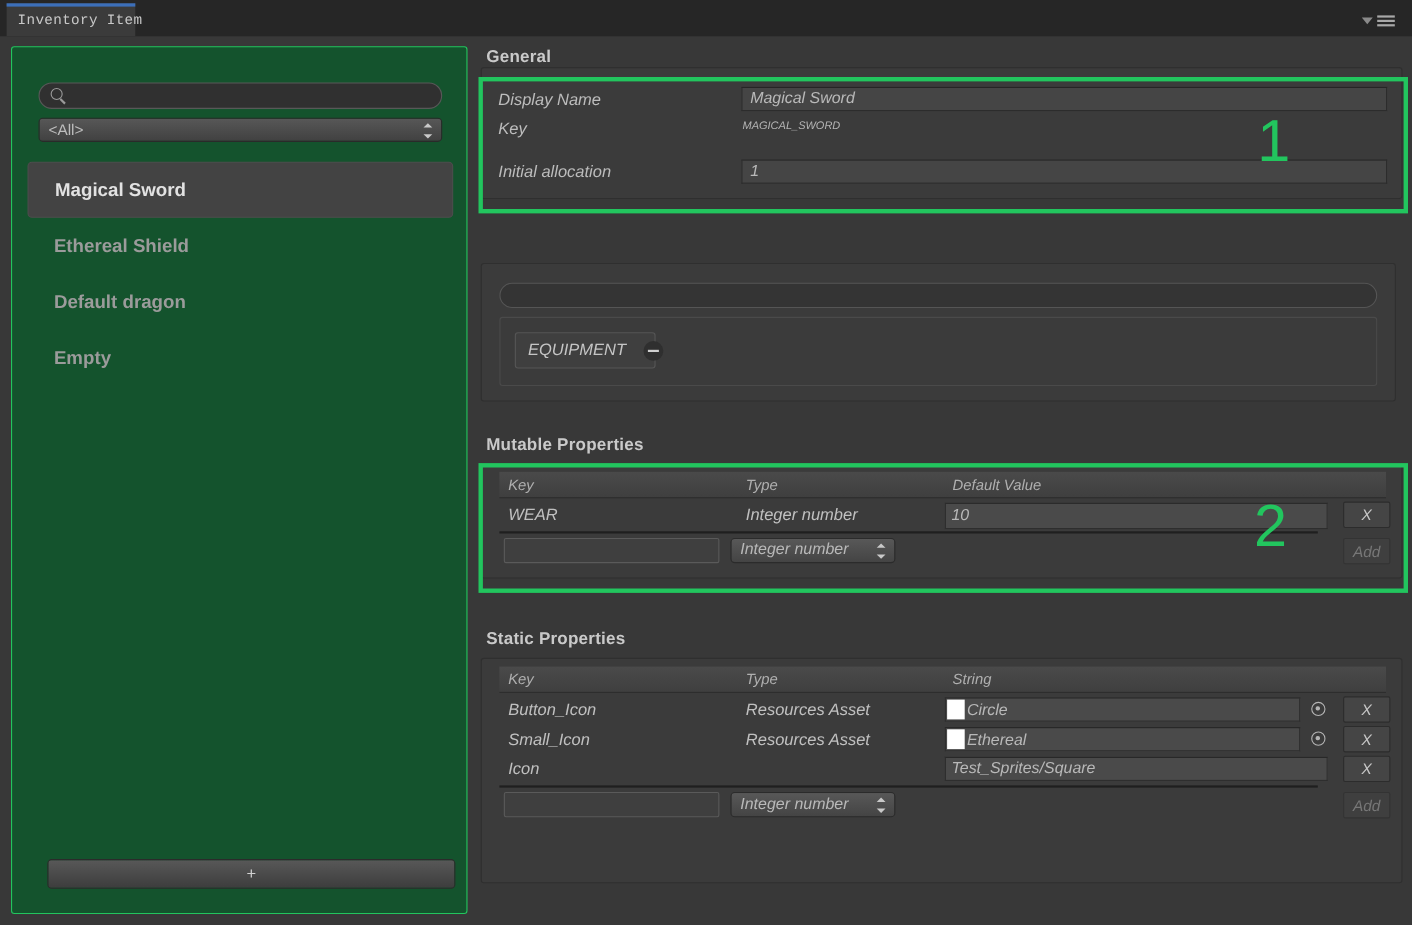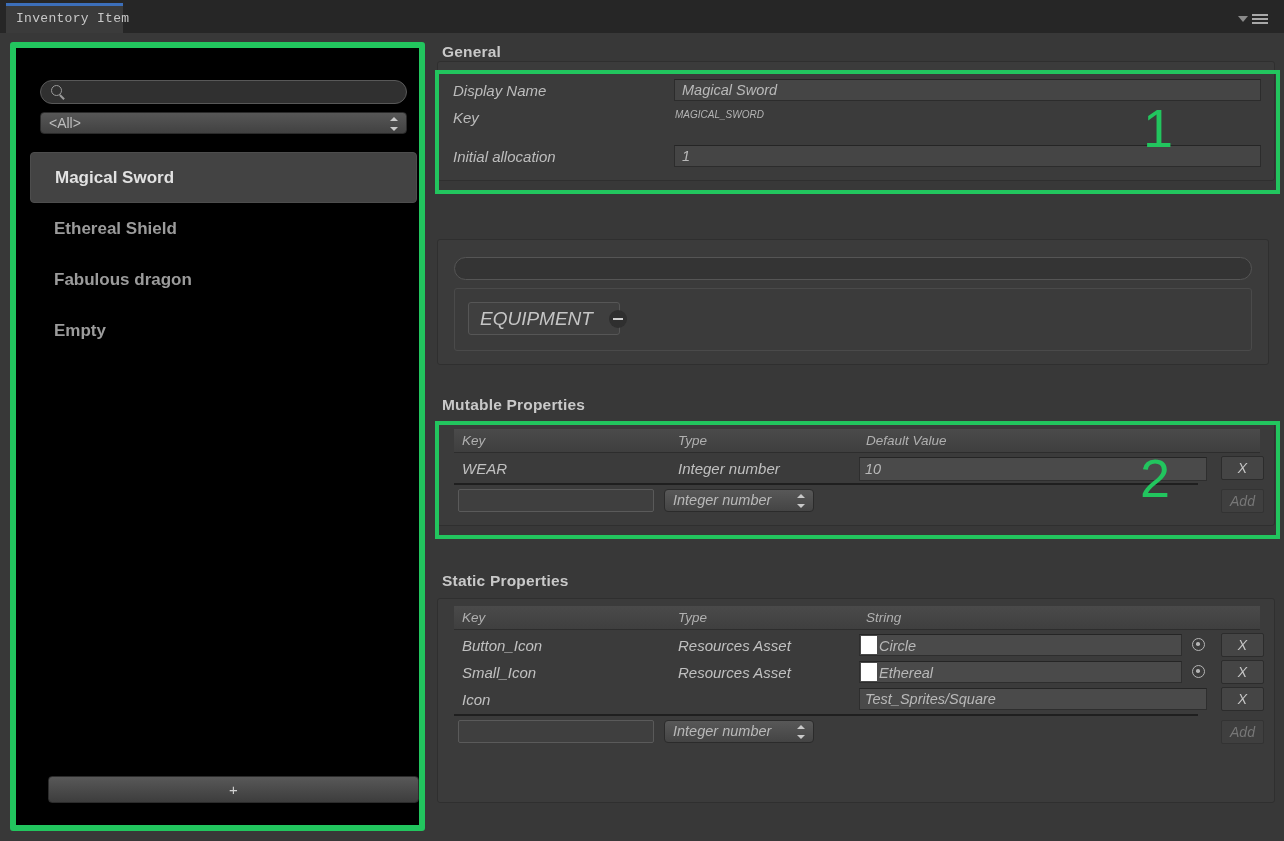--- a/index.html
+++ b/index.html
@@ -53,22 +53,22 @@
     border-top: 6px solid #8a8a8a;
   }
   .burger { display: flex; flex-direction: column; gap: 2px; }
   .burger i { display: block; width: 16px; height: 2px; background: #a8a8a8; }
 
   
   .left-panel {
     position: absolute;
     left: 10px; top: 42px;
     width: 415px; height: 789px;
-    background: #000000;
-    border: 6px solid #22c55e;
+    background: #14532d;
+    border: 1px solid #22c55e;
     border-radius: 3px;
   }
   .searchpill {
     position: absolute;
     left: 24px; top: 32px;
     width: 367px; height: 24px;
     background: #303030;
     border: 1px solid #585858;
     border-radius: 12px;
   }
@@ -210,21 +210,21 @@
     border-radius: 3px;
   }
   .chip {
     position: absolute; left: 13px; top: 13px;
     height: 33px;
     padding: 0 26px 0 11px;
     background: #3f3f3f;
     border: 1px solid #565656;
     border-radius: 3px;
     color: #c5c5c5;
-    font-size: 19px;
+    font-size: 15px;
     line-height: 31px;
     white-space: nowrap;
   }
   .chip-x {
     position: absolute; right: -8px; top: 7px;
     width: 18px; height: 18px;
     background: #2f2f2f;
     border-radius: 50%;
   }
   .chip-x::after {
@@ -384,21 +384,21 @@
     </div>
 
     <div class="item-list">
       <div class="list-item selected">
         <span>Magical Sword</span>
       </div>
       <div class="list-item">
         <span>Ethereal Shield</span>
       </div>
       <div class="list-item">
-        <span>Fabulous dragon</span>
+        <span>Default dragon</span>
       </div>
       <div class="list-item">
         <span>Empty</span>
       </div>
     </div>
 
     <div class="add-btn">
       <span>+</span>
     </div>
   </div>

